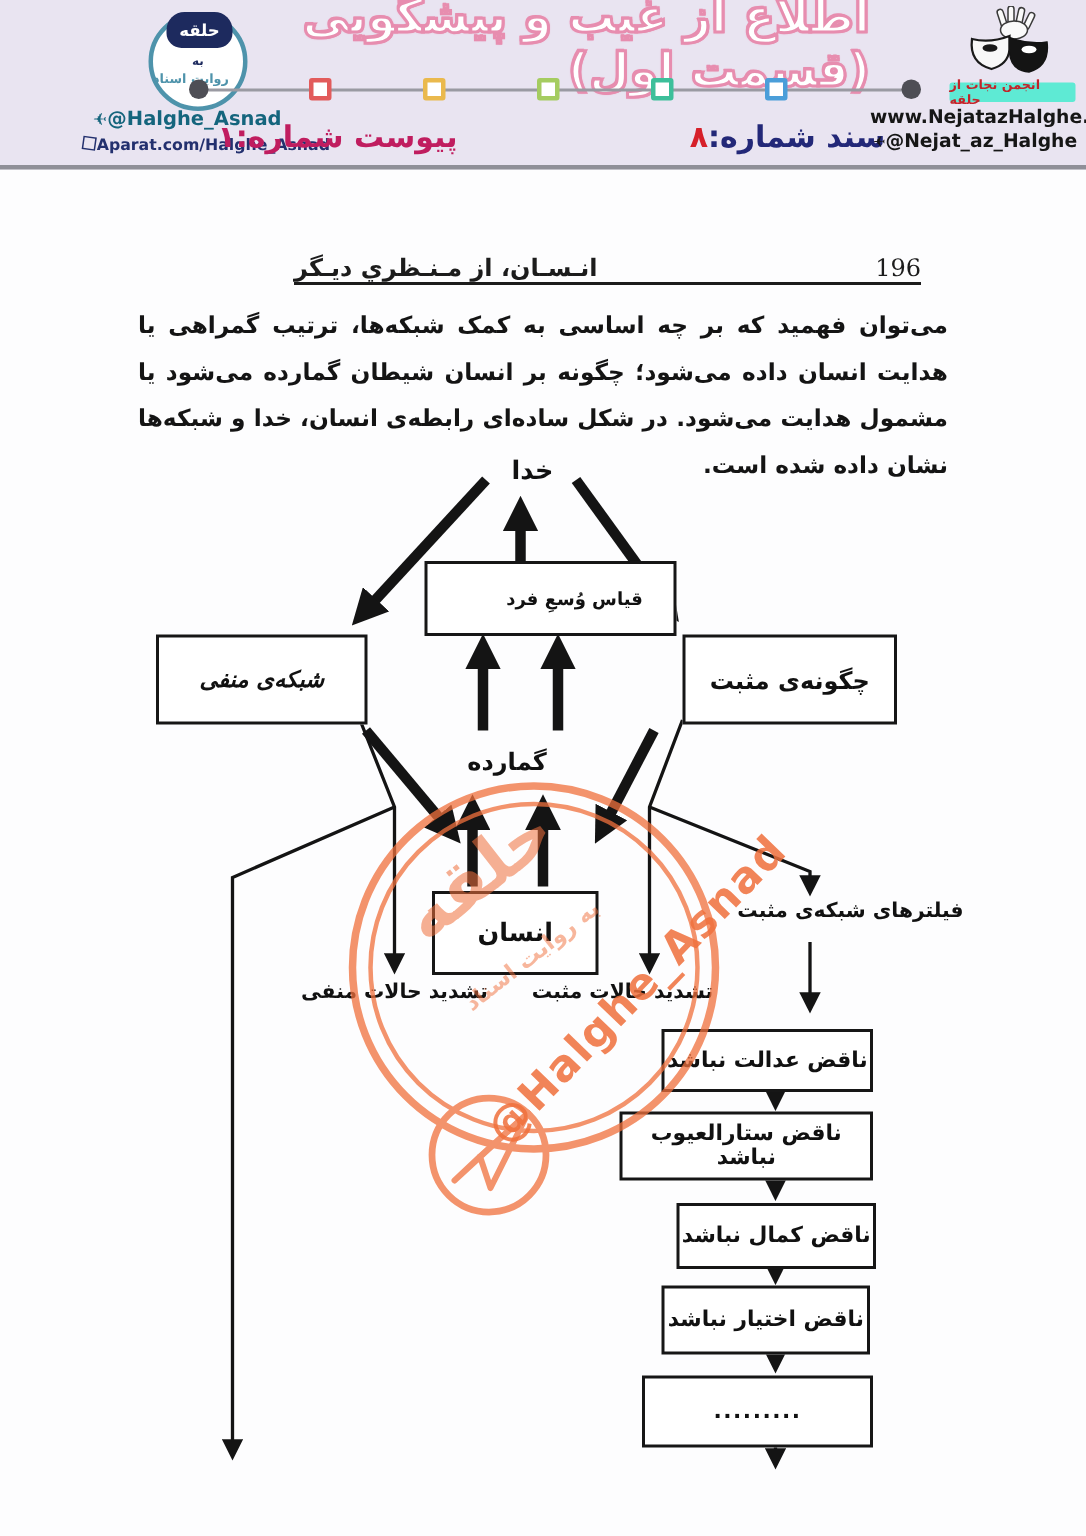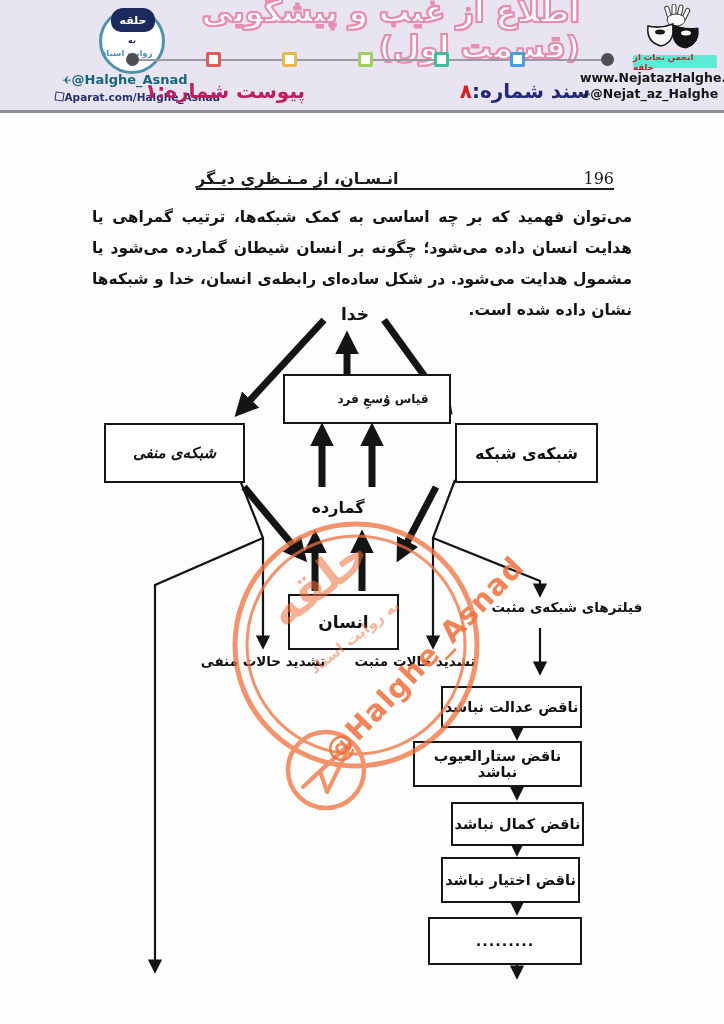--- a/index.html
+++ b/index.html
@@ -131,21 +131,21 @@
     <path d="M517,784 L517,795" marker-end="url(#ms)"></path>
     <path d="M517,843 L517,851" marker-end="url(#ms)"></path>
     <path d="M517,900 L517,910" marker-end="url(#ms)"></path>
     <path d="M517,962 L517,974" marker-end="url(#ms)"></path>
   </g>
 </svg>
 
 <div class="abs dlabel" style="left:319px;top:304px;width:72px;font-size:17px;">خدا</div>
 <div class="abs dbox" style="left:283px;top:374px;width:132px;height:46px;font-size:12px;padding-left:32px;">قیاس وُسعِ فرد</div>
 <div class="abs dbox" style="left:104px;top:423px;width:137px;height:56px;font-size:15px;font-style:italic;">شبکه‌ی منفی</div>
-<div class="abs dbox" style="left:455px;top:423px;width:139px;height:56px;font-size:16px;">شبکه‌ی شبکه</div>
+<div class="abs dbox" style="left:455px;top:423px;width:139px;height:56px;font-size:16px;">چگونه‌ی مثبت</div>
 <div class="abs dlabel" style="left:300px;top:498px;width:76px;font-size:16px;">گمارده</div>
 <div class="abs dbox" style="left:288px;top:594px;width:107px;height:52px;font-size:17px;">انسان</div>
 <div class="abs dlabel" style="left:180px;top:653px;width:166px;font-size:13.5px;">تشدید حالات منفی</div>
 <div class="abs dlabel" style="left:332px;top:653px;width:166px;font-size:13.5px;">تشدید حالات مثبت</div>
 <div class="abs dlabel" style="left:448px;top:599px;width:164px;font-size:13.5px;margin-left:37px;">فیلترهای شبکه‌ی مثبت</div>
 
 <div class="abs dbox" style="left:441px;top:686px;width:137px;height:38px;font-size:14.5px;">ناقض عدالت نباشد</div>
 <div class="abs dbox" style="left:413px;top:741px;width:165px;height:42px;font-size:14.5px;">ناقض ستارالعیوب نباشد</div>
 <div class="abs dbox" style="left:451px;top:802px;width:129px;height:40px;font-size:14.5px;">ناقض کمال نباشد</div>
 <div class="abs dbox" style="left:441px;top:857px;width:135px;height:42px;font-size:14.5px;">ناقض اختیار نباشد</div>

